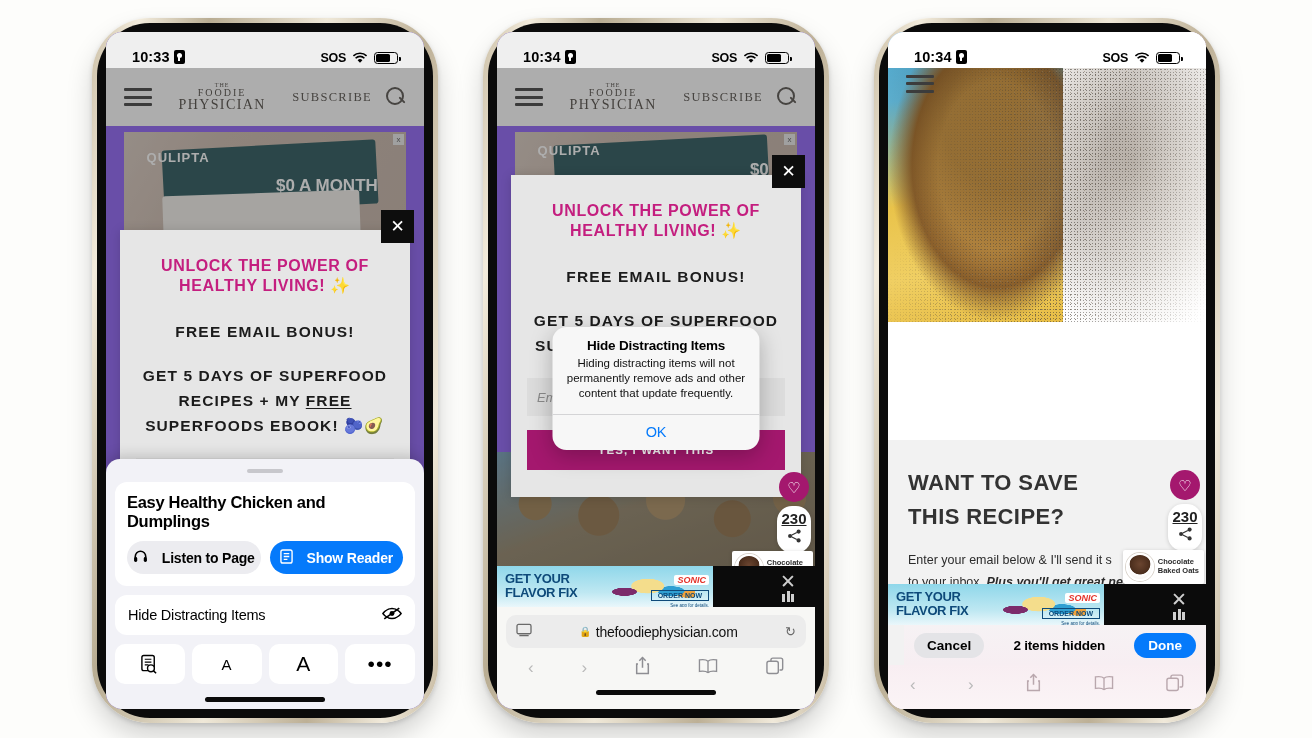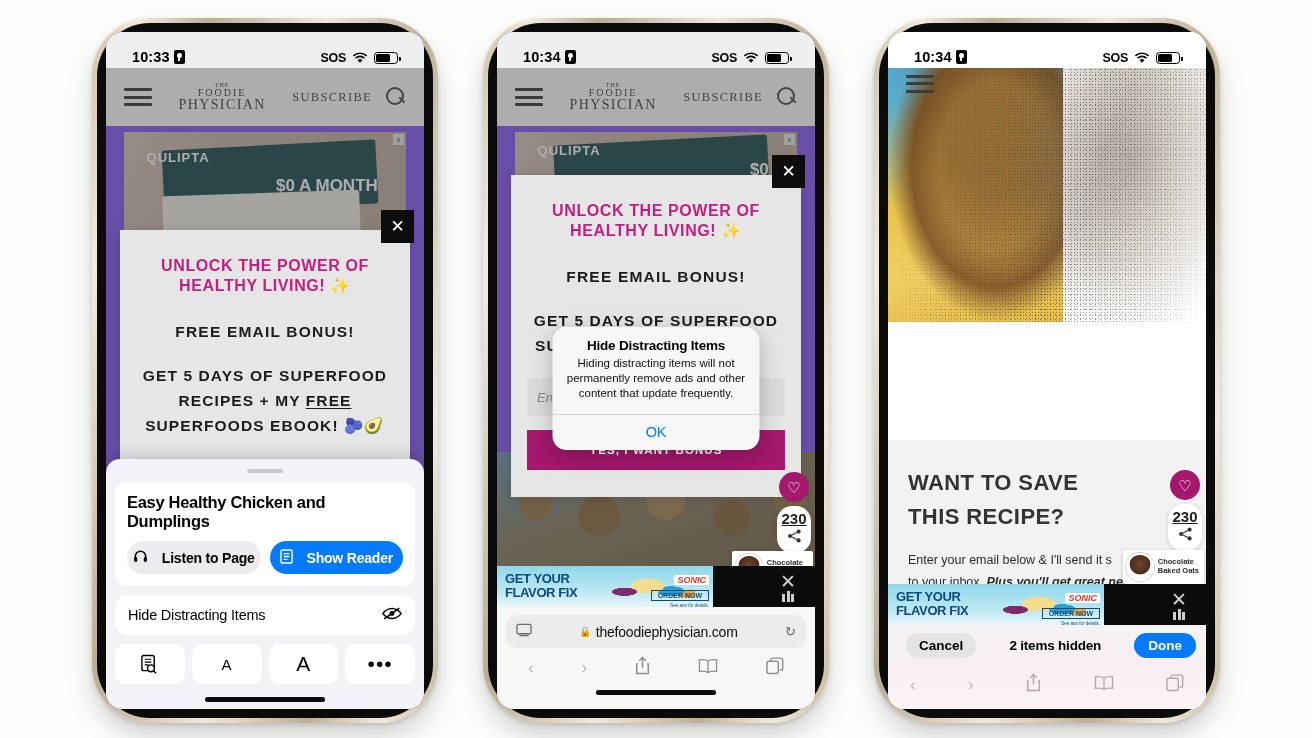--- a/index.html
+++ b/index.html
@@ -242,21 +242,21 @@
   .urlbar{ height:33px; background:#ececec; border-radius:10px; display:flex; align-items:center; padding:0 10px; gap:6px; }
   .url-aa{ font-size:12px; color:#6a6a6a; }
   .url-text{ flex:1; text-align:center; font-size:14px; color:#111; letter-spacing:-.2px; display:flex; align-items:center; justify-content:center; gap:4px;}
   .lock-mini{ font-size:10px; color:#333; }
   .url-reload{ font-size:13px; color:#6a6a6a; }
   .toolbar{ height:40px; display:flex; align-items:center; justify-content:space-between; padding:0 22px; color:#b9b9b9; font-size:17px;}
   .toolbar .act{ color:#8e8e93; }
 
   
   .editbar{
-    position:absolute; left:8px; right:0; z-index:34;
+    position:absolute; left:16px; right:0; z-index:34;
     background:linear-gradient(180deg,#f6f2f4 0%, #f7eef2 100%);
     height:40px; display:flex; align-items:center; justify-content:space-between; padding:0 10px;
   }
   .btn-cancel{ background:#e4e4e7; border-radius:14px; padding:5px 13px; font-size:13.5px; font-weight:700; color:#000; }
   .edit-label{ font-size:13.5px; font-weight:700; color:#000; letter-spacing:-.2px; }
   .btn-done{ background:#057afb; color:#fff; border-radius:14px; padding:5px 14px; font-size:13.5px; font-weight:700; }
   .hero{
     position:relative; height:252px; overflow:hidden; background:#fff;
   }
   .hero-photo{
@@ -480,21 +480,21 @@
 
         <div class="popup" style="top:143px; height:322px;">
           <div class="popup-close" style="top:-20px; right:-4px;">✕</div>
           <h2>UNLOCK THE POWER OF HEALTHY LIVING! ✨</h2>
           <div class="bonus">FREE EMAIL BONUS!</div>
           <div class="body">
             <div>GET 5 DAYS OF SUPERFOOD</div>
             <div style="text-align:left;padding-left:8px">SU</div>
           </div>
           <div class="email-field">Email</div>
-          <div class="cta-btn">YES, I WANT BONUS</div>
+          <div class="cta-btn">YES, I WANT THIS</div>
         </div>
 
         <div class="floatw" style="top:440px;">
           <div class="heart-btn">
               <span class="heart-glyph">♡</span>
             </div>
           <div class="share-pill">
             <div class="share-count">230</div>
             <div class="share-ic">
               <svg width="15" height="14" viewBox="0 0 16 15">

